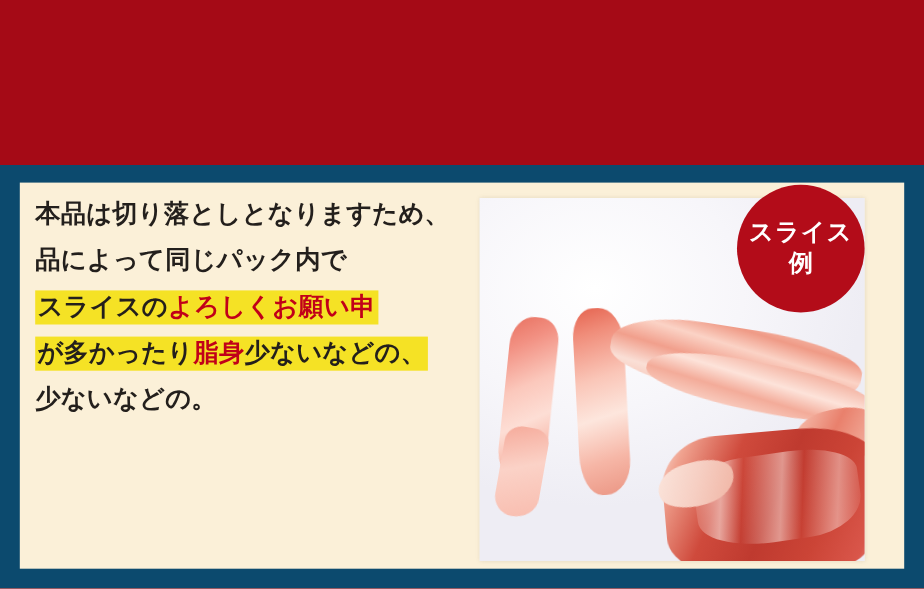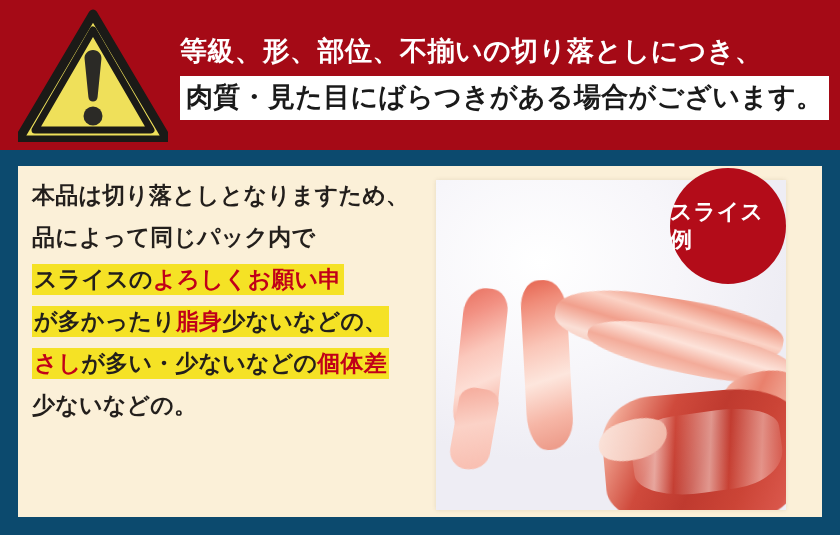--- a/index.html
+++ b/index.html
@@ -132,61 +132,40 @@
     background:linear-gradient(130deg,#f7c6b6 0%,#e9806c 45%,#f6c3b3 100%);
     border-radius:42% 50% 40% 52%/46% 38% 52% 42%;
     transform:rotate(-14deg);
     filter:blur(0.4px);
   }
 
   
   .badge{
     position:absolute;left:688px;top:168px;width:116px;height:116px;
     border-radius:50%;background:#b30c19;
-    display:flex;flex-direction:column;justify-content:center;
+    display:flex;flex-direction:column;align-items:center;justify-content:center;
     z-index:5;
   }
   .badge-l1{color:#fff;font-weight:bold;font-size:22px;line-height:28px;letter-spacing:1px;}
   .badge-l2{color:#fff;font-weight:bold;font-size:22px;line-height:28px;}
 </style>
 </head>
 <body>
 
 <div class="banner">
 
-  <div class="header">
-
-    <div class="warn-icon">
-      <svg viewBox="0 0 150 134" xmlns="http://www.w3.org/2000/svg">
-        <path d="M75 6 L146 126 Q150 132 142 132 L8 132 Q0 132 4 126 Z" fill="#efe05a" stroke="#1b1a17" stroke-width="9" stroke-linejoin="round"></path>
-        <path d="M75 22 L133 122 L17 122 Z" fill="none" stroke="#1b1a17" stroke-width="7" stroke-linejoin="round"></path>
-        <path d="M75 42 C80 42 84 46 83.4 51 L79.6 89 C79.3 92 77.4 93.6 75 93.6
-                 C72.6 93.6 70.7 92 70.4 89 L66.6 51 C66 46 70 42 75 42 Z" fill="#2b2a26"></path>
-        <circle cx="75" cy="108" r="9.5" fill="#2b2a26"></circle>
-      </svg>
-    </div>
-
-    <div class="head-lines">
-      <div class="head-line1">等級、形、部位、不揃いの切り落としにつき、</div>
-      <div class="head-line2-wrap">
-        <span class="head-line2">肉質・見た目にばらつきがある場合がございます。</span>
-      </div>
-    </div>
-
-  </div>
 
   <div class="frame">
     <div class="panel">
 
       <div class="copy">
           <div class="cline"><span>本品は切り落としとなりますため、</span></div>
           <div class="cline"><span>品によって同じパック内で</span></div>
           <div class="cline"><span class="hl"><span>スライスの</span><span class="rd">よろしくお願い申</span></span></div>
           <div class="cline"><span class="hl"><span>が多かったり</span><span class="rd">脂身</span><span>少ないなどの、</span></span></div>
-          <div class="cline"><span class="hl"><span class="rd">さし</span><span>が多い・少ないなどの</span><span class="rd">個体差</span></span></div>
           <div class="cline"><span>少ないなどの。</span></div>
         </div>
 
       <div class="photo">
         <div class="plate"></div>
         <div class="slice s1"></div>
         <div class="slice s1b"></div>
         <div class="slice s2"></div>
         <div class="slice s3"></div>
         <div class="slice s3b"></div>

